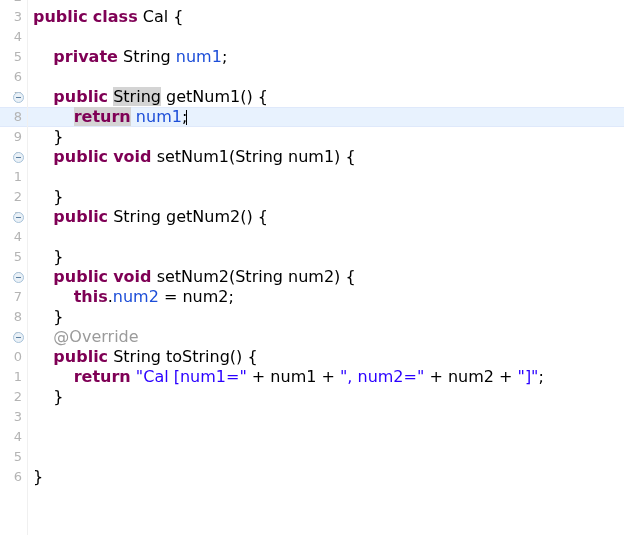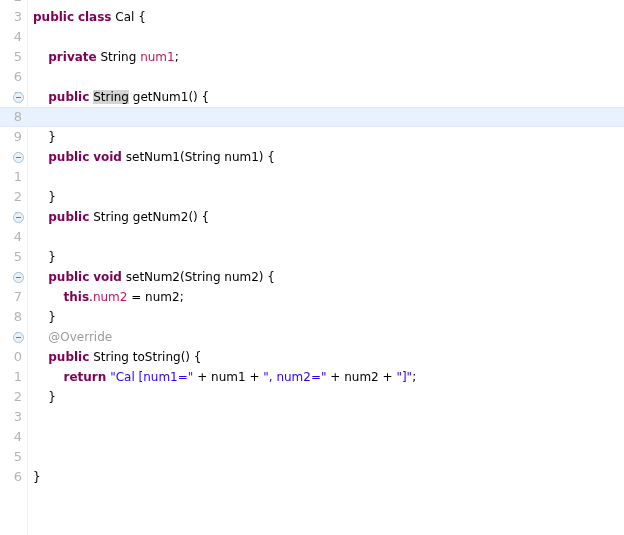--- a/index.html
+++ b/index.html
@@ -87,28 +87,28 @@
     width: 5px;
     height: 1px;
     background: #5b7fa0;
   }
 
   .code {
     position: absolute;
     left: 33px;
     top: 0;
     font-family: "DejaVu Sans", "Liberation Sans", sans-serif;
-    font-size: 12px;
+    font-size: 16px;
     color: #000000;
     white-space: pre;
   }
 
   
   .kw    { color: #7f0055; font-weight: bold; }
-  .fld   { color: #be185d; text-align: center; }
+  .fld   { color: #1d4ed8; text-align: center; }
   .str   { color: #2a00ff; }
   .ann   { color: #9b9b9b; }
   .plain { color: #000000; }
 
   
   .occ {
     background: #d4d4d4;
   }
 
   
@@ -126,21 +126,21 @@
 
 <div id="editor">
   <div class="gutter-rule"></div>
   <div class="lines" id="lines">
       <div class="row"><div class="lnum">2</div><div class="code"></div></div>
       <div class="row"><div class="lnum">3</div><div class="code"><span class="kw">public</span><span class="plain"> </span><span class="kw">class</span><span class="plain"> Cal {</span></div></div>
       <div class="row"><div class="lnum">4</div><div class="code"></div></div>
       <div class="row"><div class="lnum">5</div><div class="code"><span class="plain">    </span><span class="kw">private</span><span class="plain"> String </span><span class="fld">num1</span><span class="plain">;</span></div></div>
       <div class="row"><div class="lnum">6</div></div>
       <div class="row"><div class="lnum">7</div><div class="fold"></div><div class="code"><span class="plain">    </span><span class="kw">public</span><span class="plain"> </span><span class="plain occ">String</span><span class="plain"> getNum1() {</span></div></div>
-      <div class="row current"><div class="lnum">8</div></div>
+      <div class="row current"><div class="lnum">8</div><div class="code"><span class="plain">        </span><span class="kw occ">return</span><span class="plain"> </span><span class="fld">num1</span><span class="plain">;</span><span class="caret"></span></div></div>
       <div class="row"><div class="lnum">9</div><div class="code"><span class="plain">    }</span></div></div>
       <div class="row"><div class="lnum">0</div><div class="fold"></div><div class="code"><span class="plain">    </span><span class="kw">public</span><span class="plain"> </span><span class="kw">void</span><span class="plain"> setNum1(String num1) {</span></div></div>
       <div class="row"><div class="lnum">1</div></div>
       <div class="row"><div class="lnum">2</div><div class="code"><span class="plain">    }</span></div></div>
       <div class="row"><div class="lnum">3</div><div class="fold"></div><div class="code"><span class="plain">    </span><span class="kw">public</span><span class="plain"> String getNum2() {</span></div></div>
       <div class="row"><div class="lnum">4</div></div>
       <div class="row"><div class="lnum">5</div><div class="code"><span class="plain">    }</span></div></div>
       <div class="row"><div class="lnum">6</div><div class="fold"></div><div class="code"><span class="plain">    </span><span class="kw">public</span><span class="plain"> </span><span class="kw">void</span><span class="plain"> setNum2(String num2) {</span></div></div>
       <div class="row"><div class="lnum">7</div><div class="code"><span class="plain">        </span><span class="kw">this</span><span class="plain">.</span><span class="fld">num2</span><span class="plain"> = num2;</span></div></div>
       <div class="row"><div class="lnum">8</div><div class="code"><span class="plain">    }</span></div></div>

